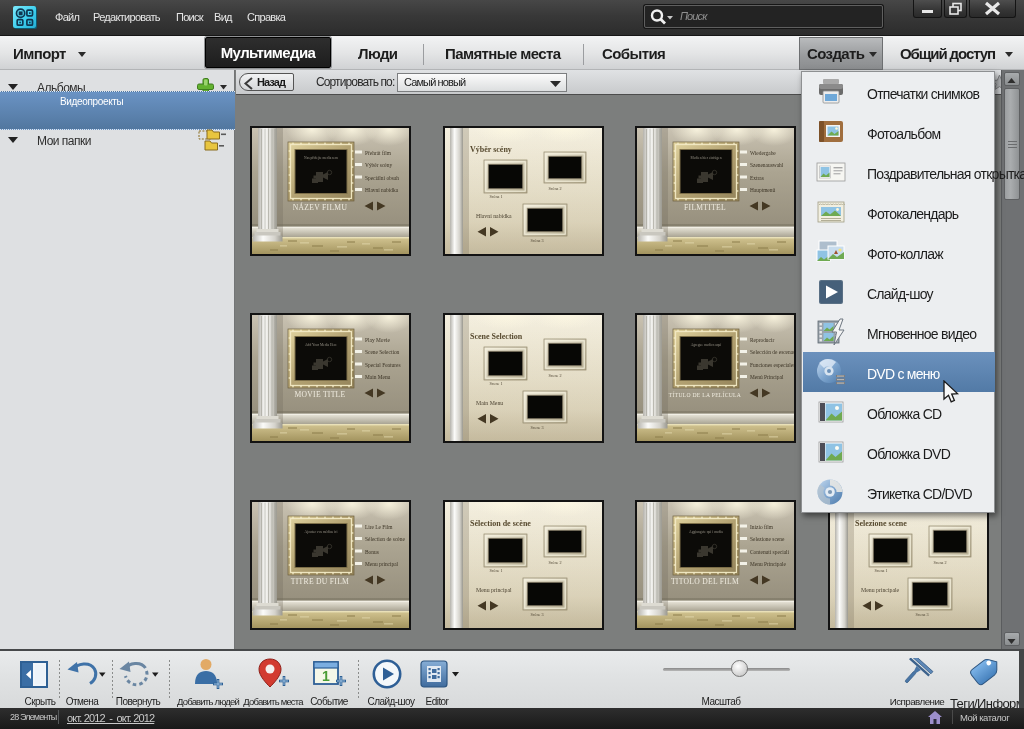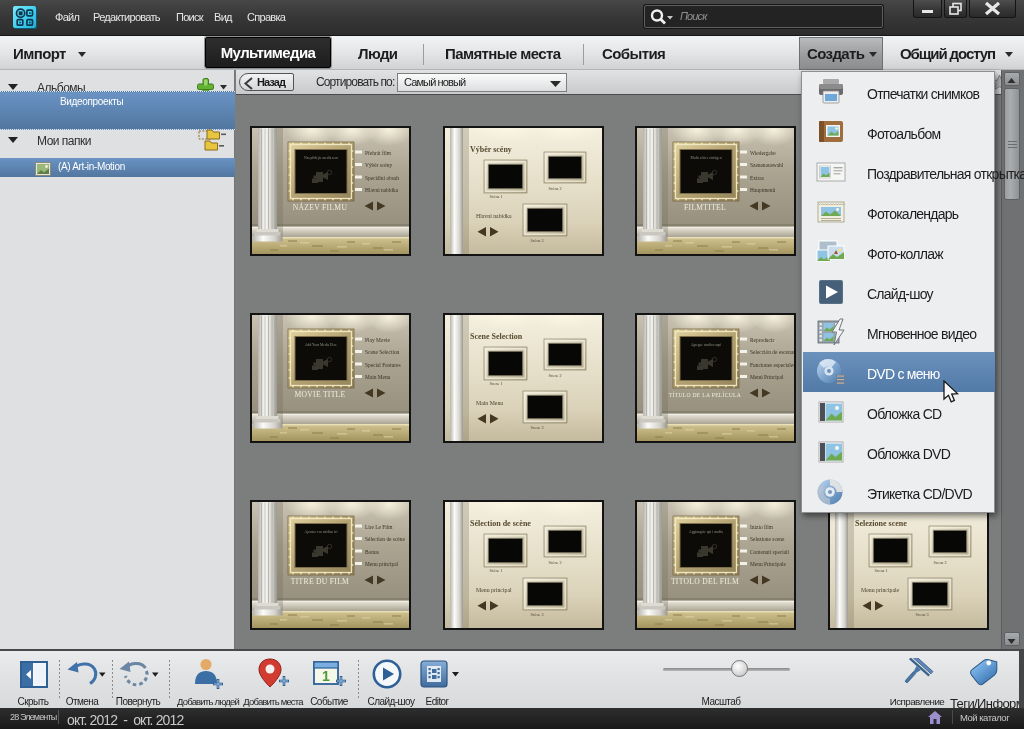--- a/index.html
+++ b/index.html
@@ -202,29 +202,20 @@
   <div class="abs sideheader" style="left:26px; top:134px;">Мои папки</div>
   <svg class="abs" style="left:198px; top:128px;" width="30" height="24" viewBox="0 0 30 24">
     <g fill="none" stroke="#8a6d1e" stroke-width="1" stroke-dasharray="2 1.4">
         <rect x="1" y="3" width="12" height="8"></rect>
       </g>
     <path d="M9,2 l5,0 l1.5,2 l6,0 l0,7 l-12.5,0 Z" fill="#e8c53f" stroke="#8a6d1e" stroke-width="1"></path>
     <path d="M7,13 l5,0 l1.5,2 l6,0 l0,7 l-12.5,0 Z" fill="#e8c53f" stroke="#8a6d1e" stroke-width="1"></path>
     <rect x="23" y="5.5" width="5" height="1.6" fill="#5a5a5a"></rect>
     <rect x="21" y="17" width="5" height="1.6" fill="#5a5a5a"></rect>
   </svg>
-  <div class="abs bluerow" style="top:158px; height:19px;">
-      <span style="position:absolute; left:58px; top:3px;">(A) Art-in-Motion</span>
-    <svg style="position:absolute; left:35px; top:4px;" width="16" height="14" viewBox="0 0 16 14">
-      <rect x="0.5" y="0.5" width="15" height="13" fill="#e8e4d8" stroke="#8a8a7a" stroke-width="1"></rect>
-      <rect x="2" y="2" width="12" height="10" fill="#9ab87a"></rect>
-      <path d="M2,12 l4,-4 l3,2.5 l5,-4 v5.5 z" fill="#5e7e48"></path>
-      <circle cx="11.5" cy="4.5" r="1.4" fill="#f4f0d8"></circle>
-    </svg>
-  </div>
 
   <div id="sortbar" class="abs">
     <div id="backbtn" class="abs"><svg style="position:absolute; left:3px; top:2.5px;" width="12" height="13" viewBox="0 0 12 13">
           <path d="M9,1 L2.5,6.5 L9,12" fill="none" stroke="#3a3a3a" stroke-width="2"></path>
         </svg><span style="margin-left:9px;">Назад</span></div>
     <div class="abs" style="left:80px; top:5px; font-size:12px; color:#2a2a2a;">Сортировать по:</div>
     <div id="sortdd" class="abs"><span style="margin-left:6px;margin-top:28px;">Самый новый</span>
       <svg style="position:absolute; right:5px; top:6px;" width="11" height="8" viewBox="0 0 11 8">
           <path d="M0,1 l11,0 l-5.5,6 Z" fill="#2a2a2a"></path>
         </svg>
@@ -1035,21 +1026,21 @@
     <div class="bsep" style="left:112px;"></div>
     <div class="bsep" style="left:169px;"></div>
     <div class="bsep" style="left:358px;"></div>
 
     <svg class="abs" style="left:20px; top:10px;" width="28" height="27" viewBox="0 0 28 27">
       <rect x="1" y="1" width="26" height="25" fill="#f2f6fa" stroke="#2e6094" stroke-width="2"></rect>
       <rect x="2" y="2" width="11" height="23" fill="#3a6ea5"></rect>
       <path d="M11,9 L6,13.5 L11,18 Z" fill="#fff"></path>
       <rect x="15" y="4" width="10" height="19" fill="#edf3f9"></rect>
     </svg>
-    <div class="blabel" style="left:4px; width:58px;">Скрыть</div>
+    <div class="blabel" style="left:11px; width:58px;">Скрыть</div>
 
     <svg class="abs" style="left:66px; top:9px;" width="42" height="30" viewBox="0 0 42 30">
       <path d="M7,10 C11,3 24,1.5 28.5,9 C31.5,14.5 29,20.5 24,23.5" fill="none" stroke="#3f72a8" stroke-width="3"></path>
       <path d="M11,2 L1.5,9.5 L12.5,12.5 Z" fill="#3f72a8"></path>
       <path d="M33,12.5 l6.5,0 l-3.25,4.2 Z" fill="#1c1c1c"></path>
     </svg>
     <div class="blabel" style="left:52px; width:60px;">Отмена</div>
 
     <svg class="abs" style="left:118px; top:9px;" width="44" height="30" viewBox="0 0 44 30">
       <path d="M7,9 C11,2.5 23,1 27.5,8" fill="none" stroke="#6a86a2" stroke-width="3"></path>
@@ -1148,21 +1139,21 @@
       </g>
     </svg>
     <div class="blabel" style="left:950px; width:70px; font-size:13px; letter-spacing:-0.6px;">Теги/Информа...</div>
   </div>
 
   <div class="abs" style="left:1019px; top:649px; width:5px; height:59px; background:#434546;"></div>
 
   <div id="statusbar" class="abs">
     <span style="position:absolute; left:10px; top:4px; font-size:9px; letter-spacing:-0.85px;">28 Элементы</span>
     <span class="abs" style="left:58px; top:2px; width:1px; height:14px; background:#55585a;"></span>
-    <span style="position:absolute; left:67px; top:4px; font-size:14px; letter-spacing:-0.85px;">окт. 2012&nbsp; -&nbsp; окт. 2012</span>
+    <span style="position:absolute; left:67px; top:4px; font-size:11px; letter-spacing:-0.85px;text-decoration:underline;">окт. 2012&nbsp; -&nbsp; окт. 2012</span>
     <span class="abs" style="left:952px; top:2px; width:1px; height:14px; background:#4a4a4a;"></span>
     <span style="position:absolute; left:960px; top:4px; font-size:9.5px;">Мой каталог</span>
     <svg class="abs" style="left:928px; top:3px;" width="14" height="13" viewBox="0 0 14 13">
       <path d="M7,0 L14,6 L12,6 L12,13 L2,13 L2,6 L0,6 Z" fill="#9c8fcb"></path>
       <rect x="5.5" y="8" width="3" height="5" fill="#2a2a3a"></rect>
     </svg>
   </div>
 
   <svg id="cursor" class="abs" width="24" height="26" viewBox="0 0 24 26">
     <path d="M6,1 L6,19 L10.5,15.2 L13.2,21.8 L16.4,20.4 L13.7,14 L19.5,13.6 Z" fill="#f8f8f8" stroke="#1a1a1a" stroke-width="1.3"></path>

